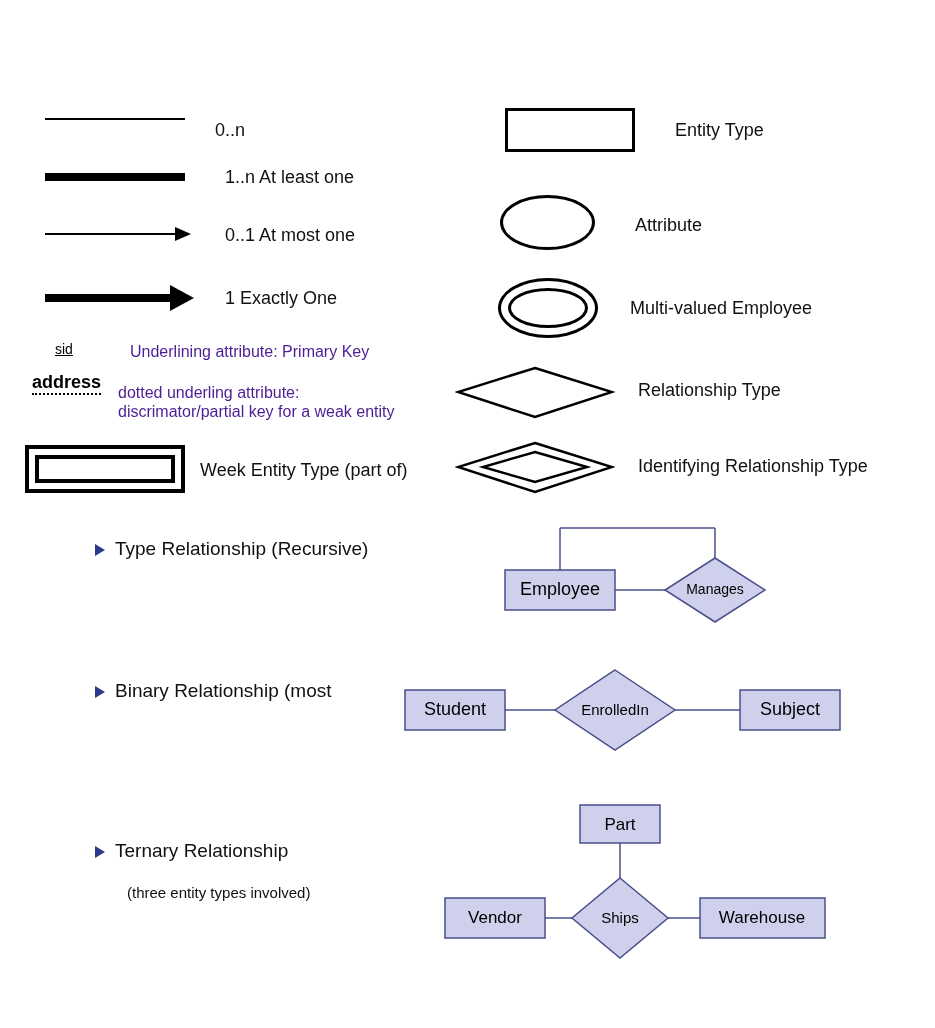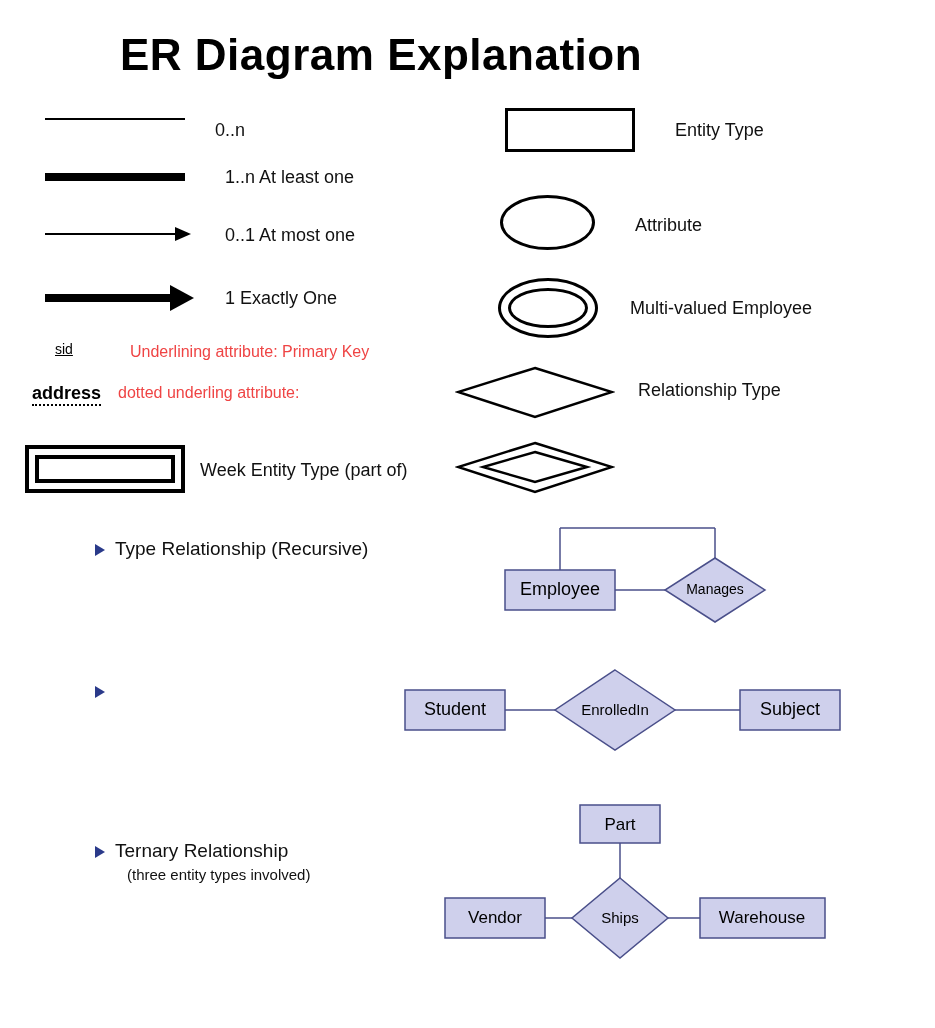--- a/index.html
+++ b/index.html
@@ -26,21 +26,21 @@
     position: absolute;
     display: flex;
     align-items: center;
   }
   .legend-label {
     font-size: 18px;
     color: #111;
   }
   .legend-sub {
     font-size: 16px;
-    color: #ef4444;
+    color: #4c1d95;
     line-height: 1.3;
   }
   .thin-line {
     width: 140px;
     height: 0;
     border-top: 2px solid #000;
   }
   .thick-line {
     width: 140px;
     height: 0;
@@ -150,21 +150,20 @@
   }
   svg text {
     font-family: Helvetica, Arial, sans-serif;
   }
 </style>
 </head>
 <body>
 
 <div class="page">
 
-  <div class="title">ER Diagram Explanation</div>
 
   <div class="legend-row" style="left:45px; top:118px;">
     <div class="thin-line"></div>
   </div>
   <div class="legend-label" style="position:absolute; left:215px; top:120px;">0..n</div>
 
   <div class="legend-row" style="left:45px; top:173px;">
     <div class="thick-line"></div>
   </div>
   <div class="legend-label" style="position:absolute; left:225px; top:167px;">1..n At least one</div>
@@ -183,24 +182,25 @@
         <div class="head"></div>
     </div>
   </div>
   <div class="legend-label" style="position:absolute; left:225px; top:288px;">1 Exactly One</div>
 
   <div style="position:absolute; left:55px; top:340px;">
     <span class="sid">sid</span>
   </div>
   <div class="legend-sub" style="position:absolute; left:130px; top:342px;">Underlining attribute: Primary Key</div>
 
-  <div style="position:absolute; left:32px; top:383px;text-align:right;">
+  <div style="position:absolute; left:32px; top:372px;text-align:right;">
     <span class="addr">address</span>
   </div>
   <div class="legend-sub" style="position:absolute; left:118px; top:383px;">dotted underling attribute:</div>
+  <div class="legend-sub" style="position:absolute; left:118px; top:402px;">discrimator/partial key for a weak entity</div>
 
   <div class="weak-entity" style="position:absolute; left:25px; top:445px;">
     <div class="inner"></div>
   </div>
   <div class="legend-label" style="position:absolute; left:200px; top:460px;">Week Entity Type (part of)</div>
 
   <div class="entity-box" style="position:absolute; left:505px; top:108px;"></div>
   <div class="legend-label" style="position:absolute; left:675px; top:120px;">Entity Type</div>
 
   <div class="oval" style="position:absolute; left:500px; top:195px;"></div>
@@ -213,59 +213,60 @@
 
   <svg style="position:absolute; left:455px; top:365px;" width="160" height="55">
     <polygon points="80,3 157,27 80,52 3,27" fill="none" stroke="#000" stroke-width="2.5"></polygon>
   </svg>
   <div class="legend-label" style="position:absolute; left:638px; top:380px;">Relationship Type</div>
 
   <svg style="position:absolute; left:455px; top:440px;" width="160" height="55">
     <polygon points="80,3 157,27 80,52 3,27" fill="none" stroke="#000" stroke-width="2.5"></polygon>
     <polygon points="80,12 132,27 80,42 28,27" fill="none" stroke="#000" stroke-width="2.5"></polygon>
   </svg>
+  <div class="legend-label" style="position:absolute; left:638px; top:456px;">Identifying Relationship Type</div>
 
   <div class="bullet-line" style="left:95px; top:538px;">
     <span class="bullet-tri"></span><span>Type Relationship (Recursive)</span>
   </div>
   <svg style="position:absolute; left:490px; top:510px;" width="300" height="120">
 
     <line x1="70" y1="18" x2="225" y2="18" stroke="#4a4f8a" stroke-width="1.5"></line>
     <line x1="70" y1="18" x2="70" y2="60" stroke="#4a4f8a" stroke-width="1.5"></line>
     <line x1="225" y1="18" x2="225" y2="48" stroke="#4a4f8a" stroke-width="1.5"></line>
 
     <rect x="15" y="60" width="110" height="40" fill="#cfd0ec" stroke="#4a4f8a" stroke-width="1.5"></rect>
     <text x="70" y="85" text-anchor="middle" font-size="18" fill="#000">Employee</text>
 
     <line x1="125" y1="80" x2="180" y2="80" stroke="#4a4f8a" stroke-width="1.5"></line>
 
     <polygon points="225,48 275,80 225,112 175,80" fill="#cfd0ec" stroke="#4a4f8a" stroke-width="1.5"></polygon>
     <text x="225" y="84" text-anchor="middle" font-size="14" fill="#000">Manages</text>
   </svg>
 
   <div class="bullet-line" style="left:95px; top:680px;">
-    <span class="bullet-tri"></span>
+    <span class="bullet-tri"></span><span>Binary Relationship (most</span>
   </div>
   <svg style="position:absolute; left:400px; top:660px;" width="480" height="100">
 
     <rect x="5" y="30" width="100" height="40" fill="#cfd0ec" stroke="#4a4f8a" stroke-width="1.5"></rect>
     <text x="55" y="55" text-anchor="middle" font-size="18" fill="#000">Student</text>
     <line x1="105" y1="50" x2="160" y2="50" stroke="#4a4f8a" stroke-width="1.5"></line>
 
     <polygon points="215,10 275,50 215,90 155,50" fill="#cfd0ec" stroke="#4a4f8a" stroke-width="1.5"></polygon>
     <text x="215" y="55" text-anchor="middle" font-size="15" fill="#000">EnrolledIn</text>
     <line x1="275" y1="50" x2="340" y2="50" stroke="#4a4f8a" stroke-width="1.5"></line>
 
     <rect x="340" y="30" width="100" height="40" fill="#cfd0ec" stroke="#4a4f8a" stroke-width="1.5"></rect>
     <text x="390" y="55" text-anchor="middle" font-size="18" fill="#000">Subject</text>
   </svg>
 
   <div class="bullet-line" style="left:95px; top:840px;">
     <span class="bullet-tri"></span><span>Ternary Relationship</span>
-    <div class="sub-line" style="margin-left:32px; margin-top:4px;">(three entity types involved)</div>
+    <div class="sub-line" style="margin-left:32px; margin-top:22px;">(three entity types involved)</div>
   </div>
   <svg style="position:absolute; left:400px; top:800px;" width="480" height="200">
 
     <rect x="180" y="5" width="80" height="38" fill="#cfd0ec" stroke="#4a4f8a" stroke-width="1.5"></rect>
     <text x="220" y="30" text-anchor="middle" font-size="17" fill="#000">Part</text>
     <line x1="220" y1="43" x2="220" y2="78" stroke="#4a4f8a" stroke-width="1.5"></line>
 
     <rect x="45" y="98" width="100" height="40" fill="#cfd0ec" stroke="#4a4f8a" stroke-width="1.5"></rect>
     <text x="95" y="123" text-anchor="middle" font-size="17" fill="#000">Vendor</text>
     <line x1="145" y1="118" x2="175" y2="118" stroke="#4a4f8a" stroke-width="1.5"></line>

